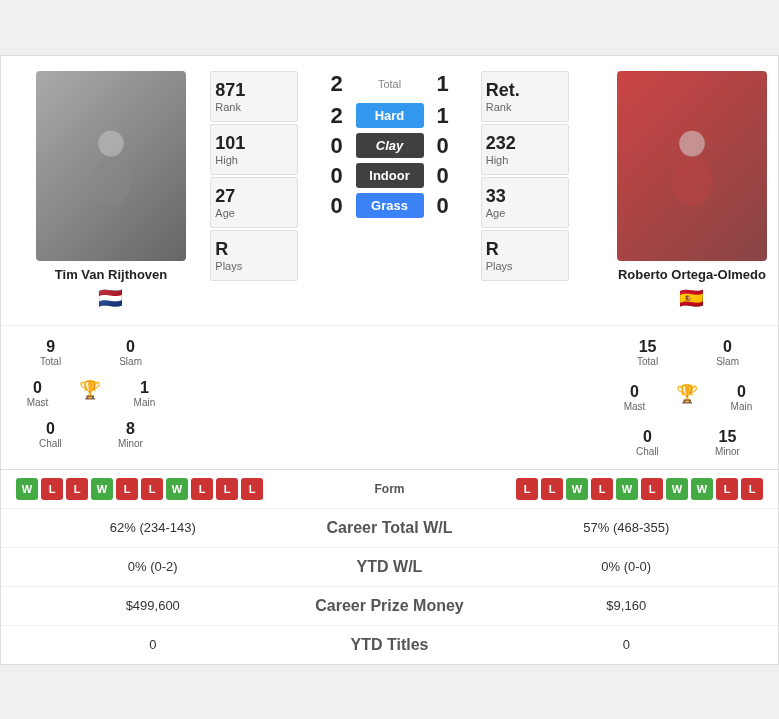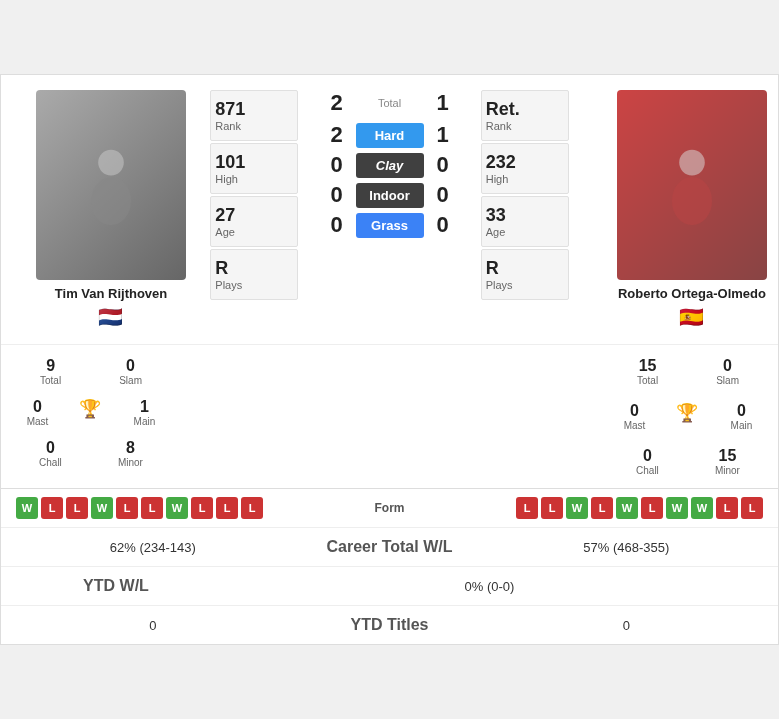--- a/index.html
+++ b/index.html
@@ -444,22 +444,28 @@
         </div>
     </div>
 
     <div id="stats-rows-container">
         <div class="stats-table-row">
       <span class="stats-left-val">62% (234-143)</span>
       <span class="stats-center-label">Career Total W/L</span>
       <span class="stats-right-val">57% (468-355)</span>
     </div>
         <div class="stats-table-row">
+      <span class="stats-left-val">0% (0-2)</span>
       <span class="stats-center-label">YTD W/L</span>
       <span class="stats-right-val">0% (0-0)</span>
+    </div>
+        <div class="stats-table-row">
+      <span class="stats-left-val">$499,600</span>
+      <span class="stats-center-label">Career Prize Money</span>
+      <span class="stats-right-val">$9,160</span>
     </div>
         <div class="stats-table-row">
       <span class="stats-left-val">0</span>
       <span class="stats-center-label">YTD Titles</span>
       <span class="stats-right-val">0</span>
     </div>
       </div>
   </div>
 </div>
 

